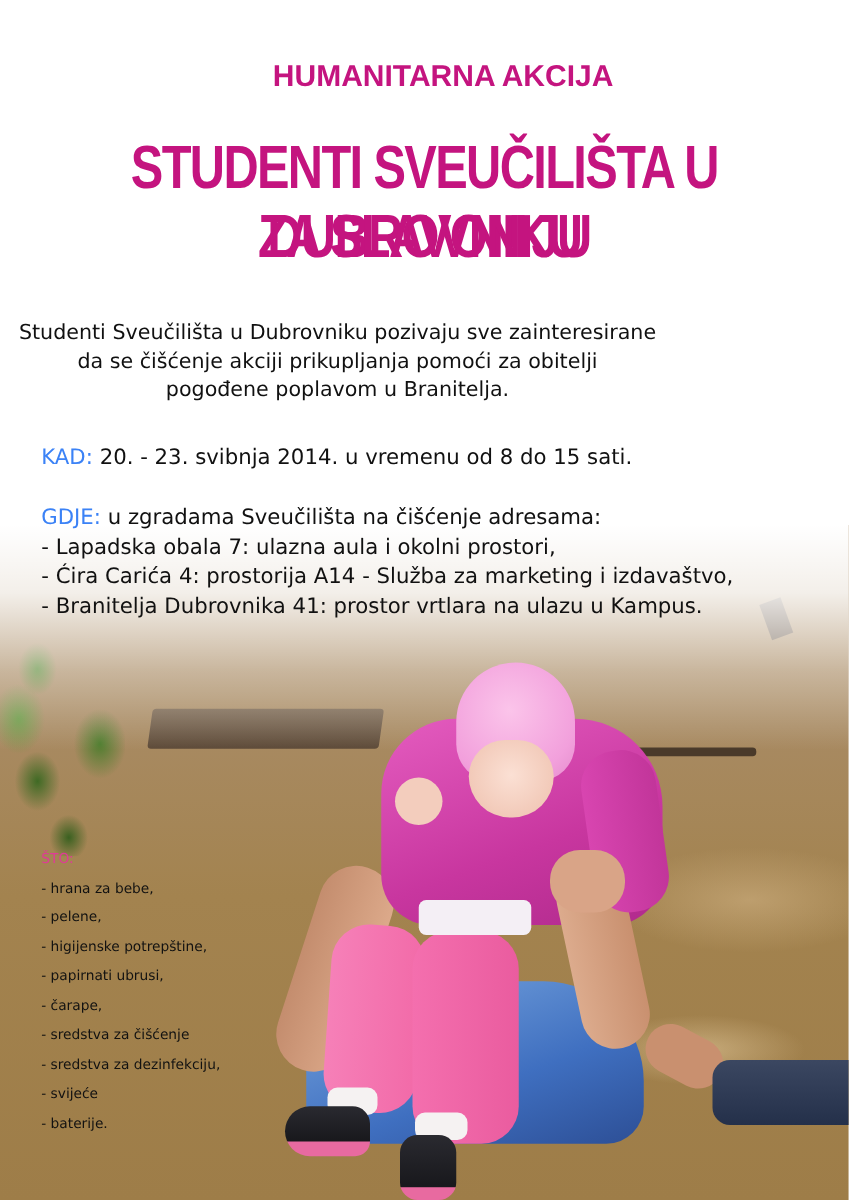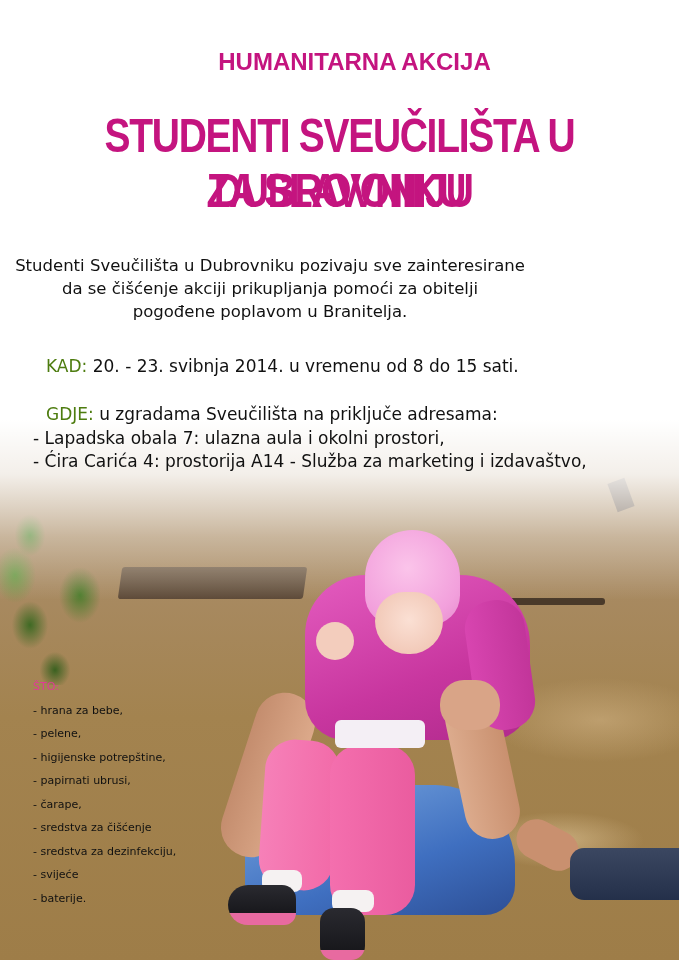--- a/index.html
+++ b/index.html
@@ -125,21 +125,21 @@
       background: linear-gradient(180deg, #2a2a30, #18181c 70%, #e86aa0 71%, #e86aa0);
       border-radius: 20px 14px 12px 20px;
     }
     .shoe-r {
       position: absolute; left: 320px; top: 908px; width: 45px; height: 52px;
       background: linear-gradient(180deg, #2a2a30, #18181c 80%, #e86aa0 81%);
       border-radius: 14px;
     }
 
     
-    .pink { color: #4d7c0f; margin-left: 13px; }
+    .pink { color: #3b82f6; }
     .headline {
       position: absolute; left: 0; width: 679px; text-align: center;
       font-family: "Liberation Sans", sans-serif; font-weight: bold; color: #c4147f;
     }
     .h-small { top: 48px; font-size: 24px; letter-spacing: 0px; margin-left: 15px; }
     .h-big1 { top: 108px; font-size: 39px; letter-spacing: -1.3px; transform: scaleY(1.25); transform-origin: top; }
     .h-big2 { top: 163px; font-size: 39px; letter-spacing: -1.3px; transform: scaleY(1.25); transform-origin: top; }
 
     .intro {
       position: absolute; left: 0; top: 254px; width: 540px; text-align: center;
@@ -200,23 +200,24 @@
   <div>Studenti Sveučilišta u Dubrovniku pozivaju sve zainteresirane</div>
   <div>da se čišćenje akciji prikupljanja pomoći za obitelji</div>
   <div>pogođene poplavom u Branitelja.</div>
 </div>
 
 <div class="kad">
   <span class="pink">KAD:</span><span> 20. - 23. svibnja 2014. u vremenu od 8 do 15 sati.</span>
 </div>
 
 <div class="gdje">
-  <span class="pink">GDJE:</span><span> u zgradama Sveučilišta na priključe adresama:</span>
+  <span class="pink">GDJE:</span><span> u zgradama Sveučilišta na čišćenje adresama:</span>
   <span class="addr">- Lapadska obala 7: ulazna aula i okolni prostori,</span>
   <span class="addr">- Ćira Carića 4: prostorija A14 - Služba za marketing i izdavaštvo,</span>
+  <span class="addr">- Branitelja Dubrovnika 41: prostor vrtlara na ulazu u Kampus.</span>
 </div>
 
 <div class="sto">
   <span class="lbl">ŠTO:</span>
   <span class="item">- hrana za bebe,</span>
   <span class="item">- pelene,</span>
   <span class="item">- higijenske potrepštine,</span>
   <span class="item">- papirnati ubrusi,</span>
   <span class="item">- čarape,</span>
   <span class="item">- sredstva za čišćenje</span>

